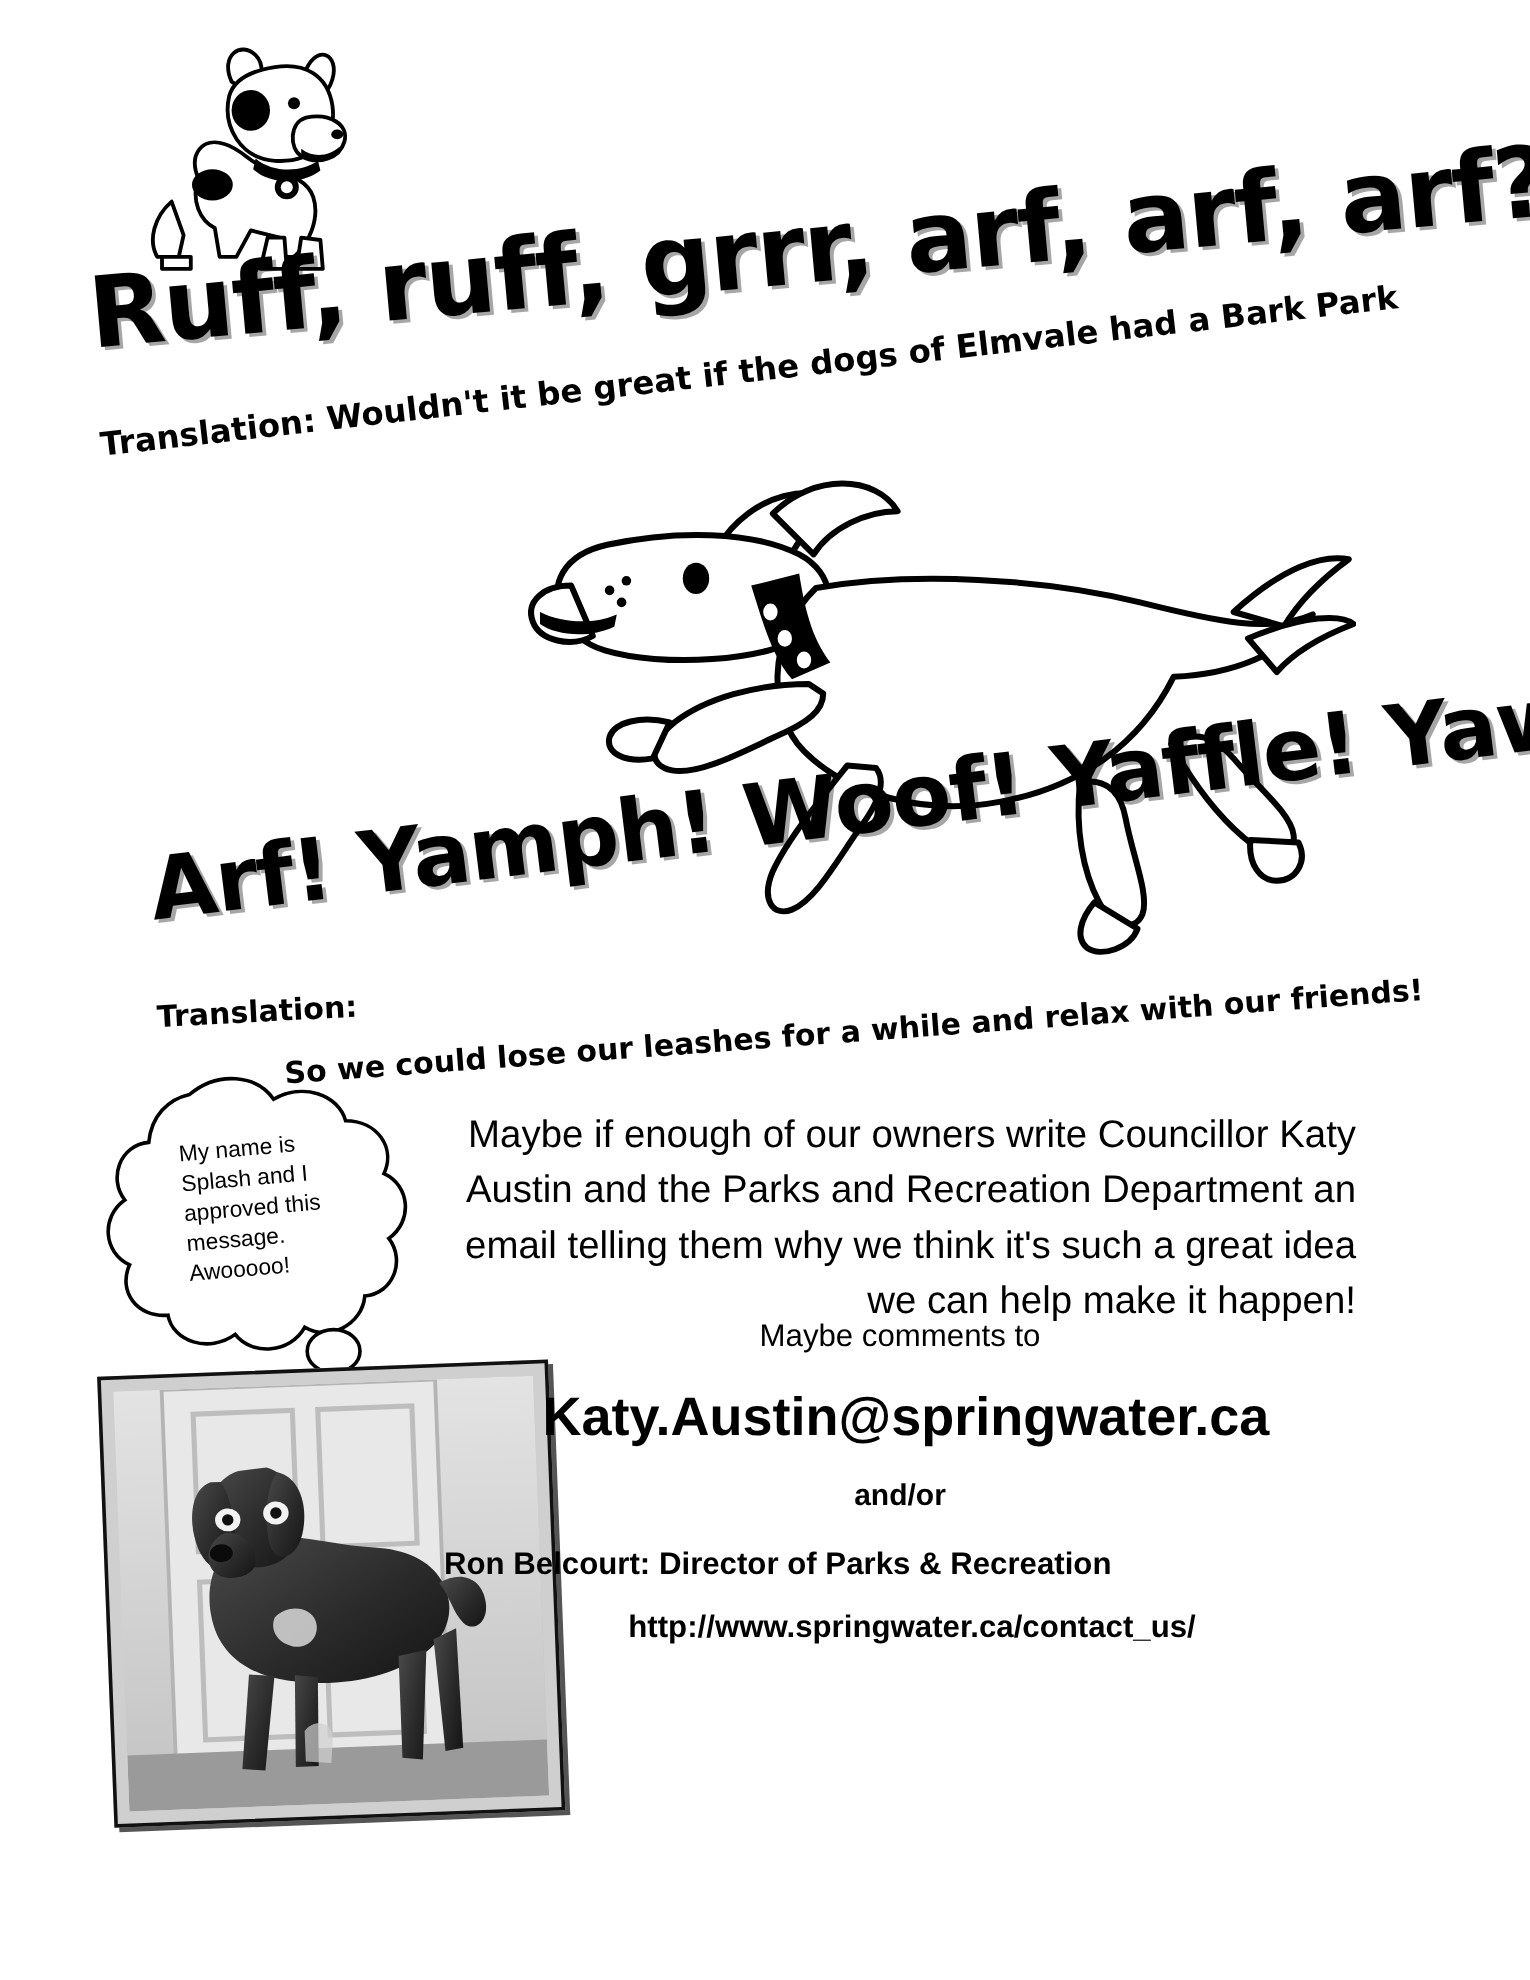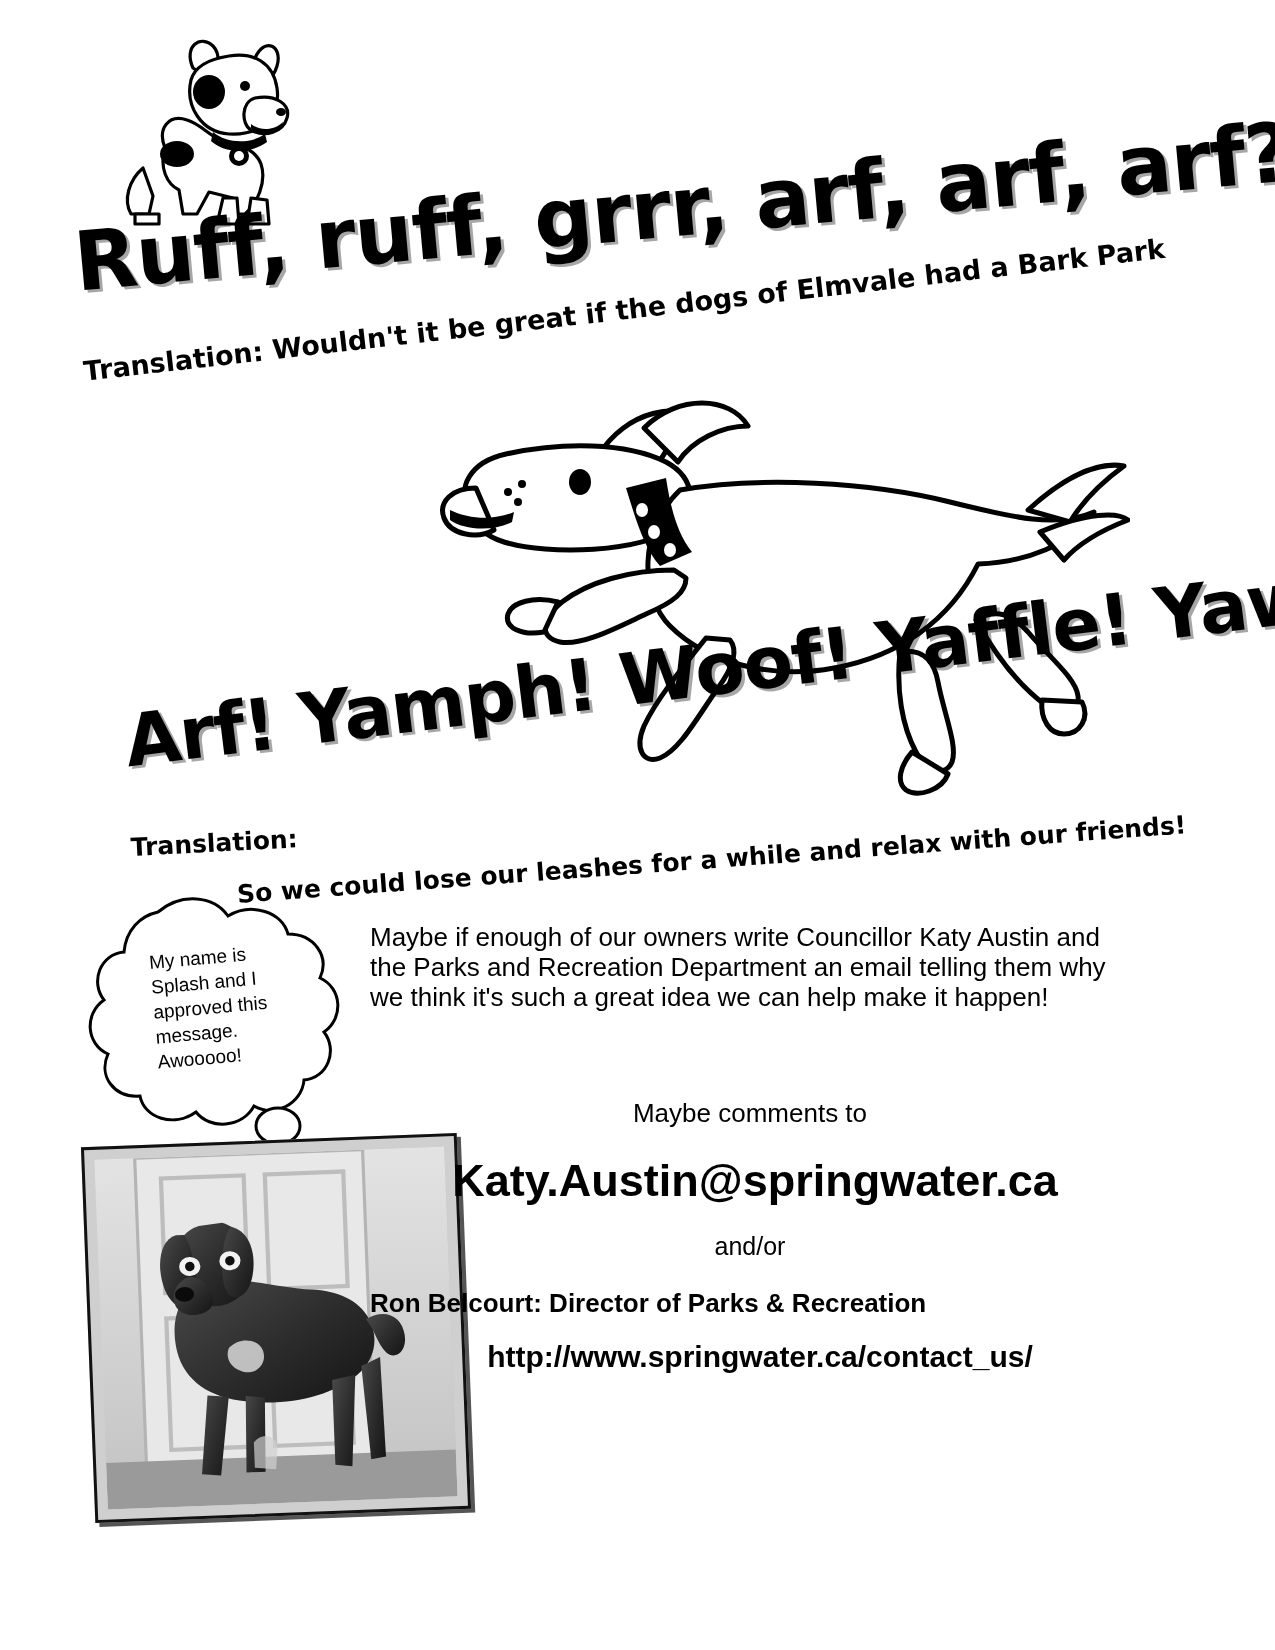--- a/index.html
+++ b/index.html
@@ -146,24 +146,24 @@
     overflow: hidden;
     background: linear-gradient(160deg,#dedede 0%,#d2d2d2 40%,#bdbdbd 100%);
   }
 
   
   .body-copy {
     position: absolute;
     left: 370px;
     top: 922px;
     width: 760px;
-    text-align: left;
-    font-family: "Liberation Sans", sans-serif;
-    font-size: 26px;
-    line-height: 30px;
+    text-align: right;
+    font-family: "Liberation Sans", sans-serif;
+    font-size: 32px;
+    line-height: 46px;
   }
   .send-comments {
     position: absolute;
     left: 370px;
     top: 1098px;
     width: 760px;
     text-align: center;
     font-family: "Liberation Sans", sans-serif;
     font-size: 26px;
   }
@@ -179,39 +179,39 @@
     font-weight: bold;
   }
   .andor {
     position: absolute;
     left: 370px;
     top: 1232px;
     width: 760px;
     text-align: center;
     font-family: "Liberation Sans", sans-serif;
     font-size: 25px;
-    font-weight: normal;
+    font-weight: bold;
   }
   .director {
     position: absolute;
     left: 370px;
     top: 1288px;
     width: 780px;
     font-family: "Liberation Sans", sans-serif;
     font-size: 26px;
     font-weight: bold;
   }
   .website {
     position: absolute;
     left: 370px;
     top: 1340px;
     width: 780px;
     text-align: center;
     font-family: "Liberation Sans", sans-serif;
-    font-size: 30px;
+    font-size: 26px;
     font-weight: bold;
   }
 </style>
 </head>
 <body>
 
 <div class="page">
 
   <div class="dog-top">
     <svg viewBox="0 0 190 200" width="190" height="200" aria-hidden="true">

